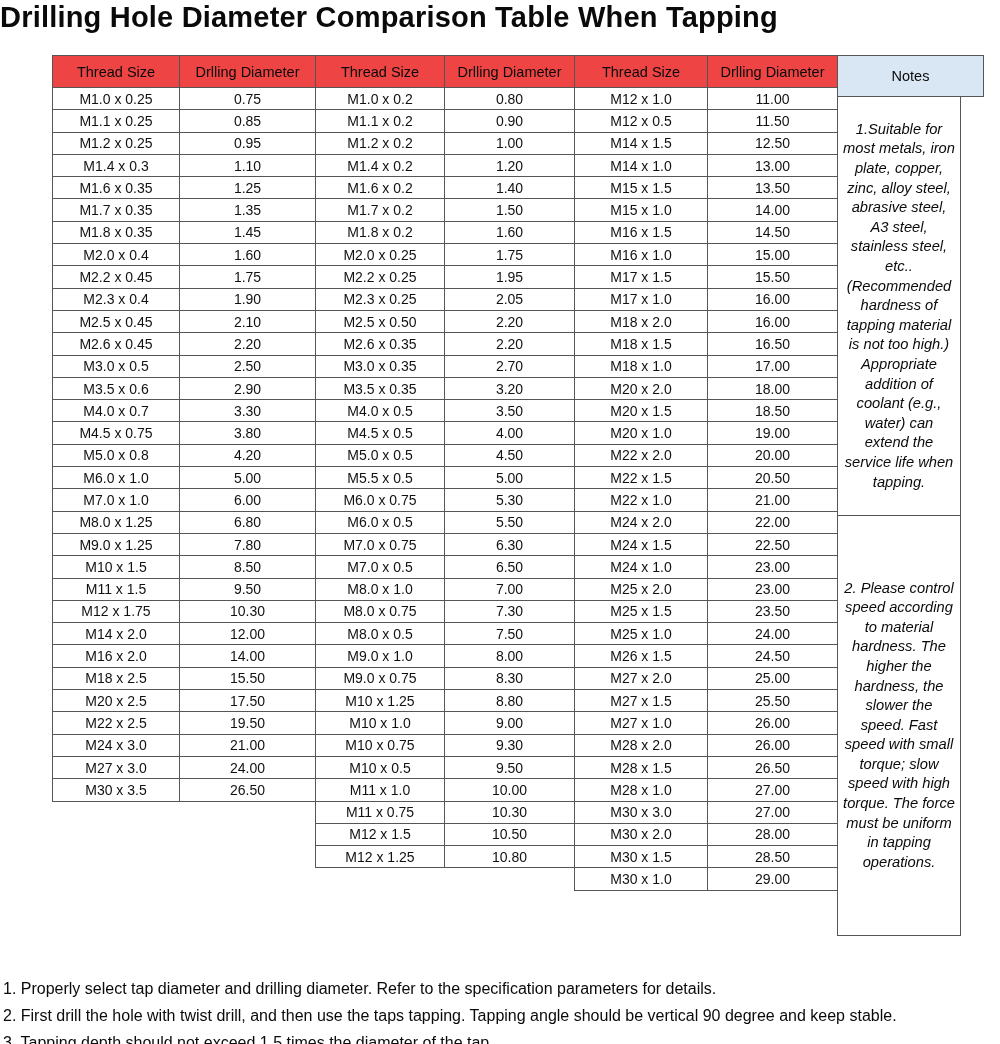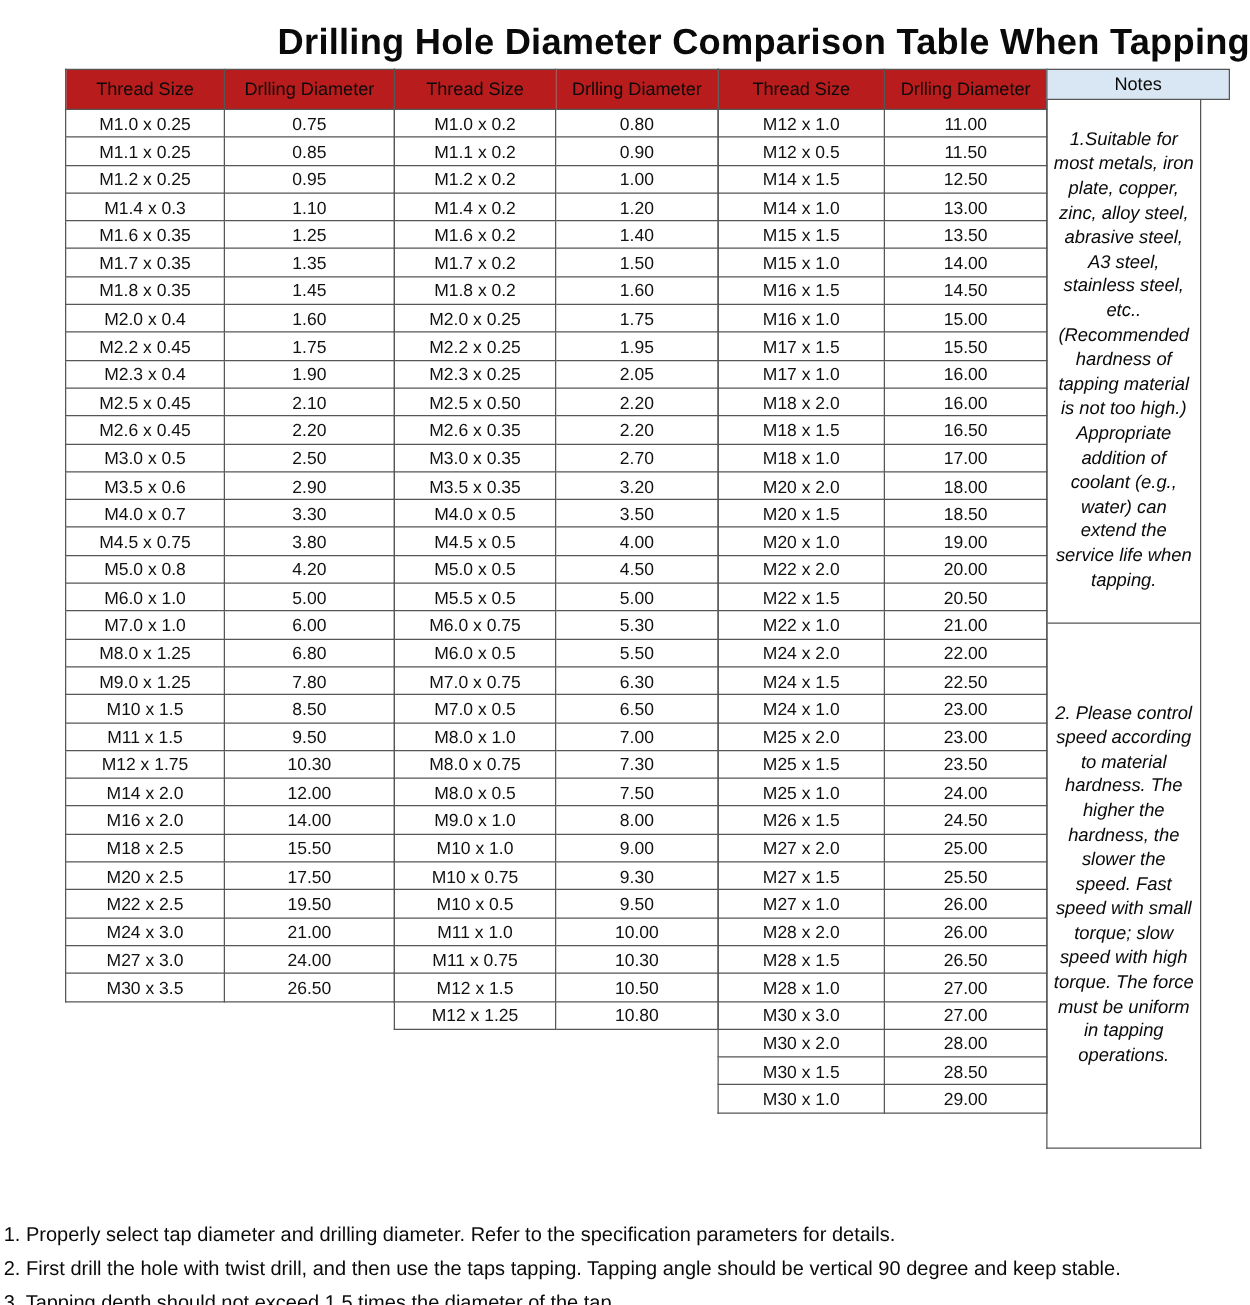--- a/index.html
+++ b/index.html
@@ -7,22 +7,22 @@
     margin: 0; padding: 0;
     width: 1000px; height: 1044px;
     background: #ffffff;
     font-family: "Liberation Sans", sans-serif;
     color: #000;
     overflow: hidden;
   }
   .page { position: relative; width: 1000px; height: 1044px; }
 
   .title {
-    padding-top: 18px;
-    text-align: right;
+    padding-top: 1px;
+    text-align: left;
     font-size: 29px;
     font-weight: bold;
     letter-spacing: 0.2px;
     color: #0a0a0a;
   }
 
   .table-area {
     position: absolute;
     top: 55px; left: 52px;
     display: flex;
@@ -37,39 +37,39 @@
 
   .tbl th, .tbl td {
     border: 1px solid #565656;
     text-align: center;
     vertical-align: middle;
     white-space: nowrap;
     overflow: hidden;
     padding: 0 2px;
   }
   .tbl th {
-    background: #b91c1c;
+    background: #ef4444;
     font-weight: normal;
     font-size: 14.5px;
     height: 32px;
     color: #0a0a0a;
   }
   .tbl td {
     height: 22.3px;
     font-size: 14px;
     color: #111;
   }
 
   .w-thread-1 { width: 127px; } .w-drill-1 { width: 136px; }
   .w-thread-2 { width: 129px; } .w-drill-2 { width: 130px; }
   .w-thread-3 { width: 133px; } .w-drill-3 { width: 130px; }
 
   .notes-col { width: 147px; }
   .notes-header {
-    height: 25px;
+    height: 42px;
     border: 1px solid #565656;
     background: #d9e7f4;
     display: flex; align-items: center; justify-content: center;
     font-size: 14.5px;
     color: #0a0a0a;
   }
   .notes-body {
     border: 1px solid #565656;
     border-top: none;
     width: 124px;
@@ -354,20 +354,28 @@
           </tr>
           <tr>
             <td>M8.0 x 0.5</td>
             <td>7.50</td>
           </tr>
           <tr>
             <td>M9.0 x 1.0</td>
             <td>8.00</td>
           </tr>
           <tr>
+            <td>M9.0 x 0.75</td>
+            <td>8.30</td>
+          </tr>
+          <tr>
+            <td>M10 x 1.25</td>
+            <td>8.80</td>
+          </tr>
+          <tr>
             <td>M10 x 1.0</td>
             <td>9.00</td>
           </tr>
           <tr>
             <td>M10 x 0.75</td>
             <td>9.30</td>
           </tr>
           <tr>
             <td>M10 x 0.5</td>
             <td>9.50</td>

